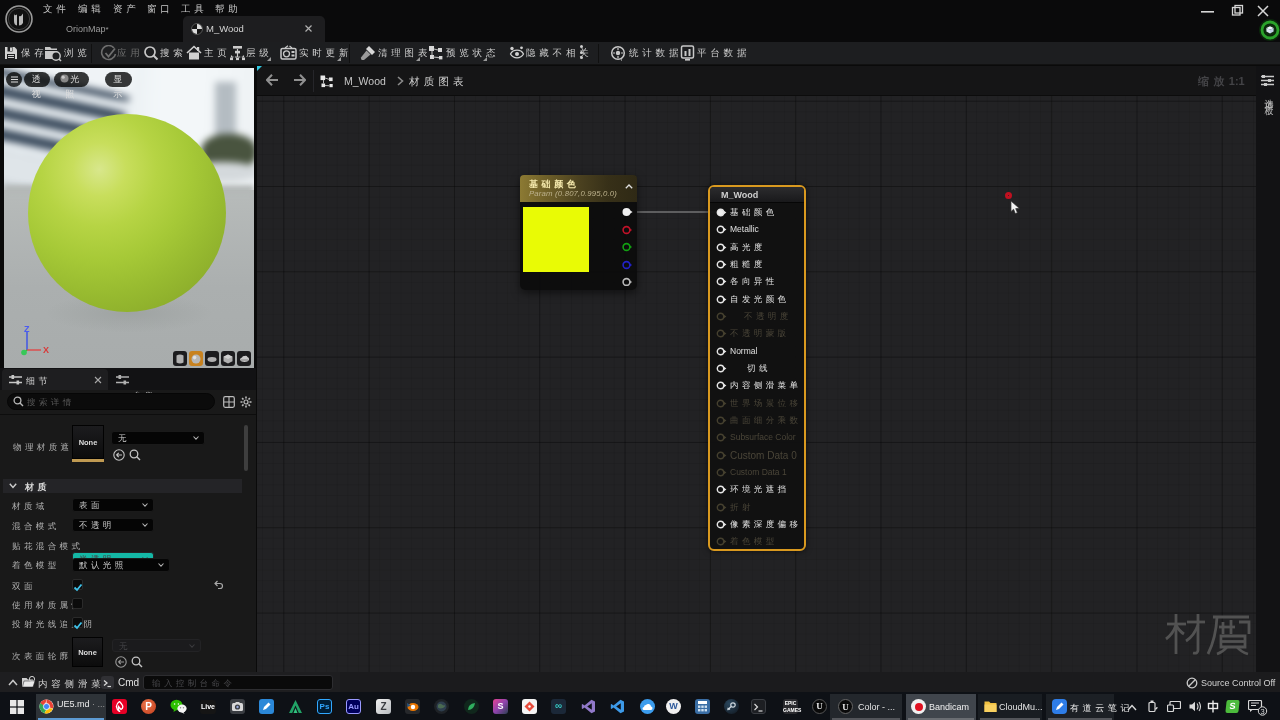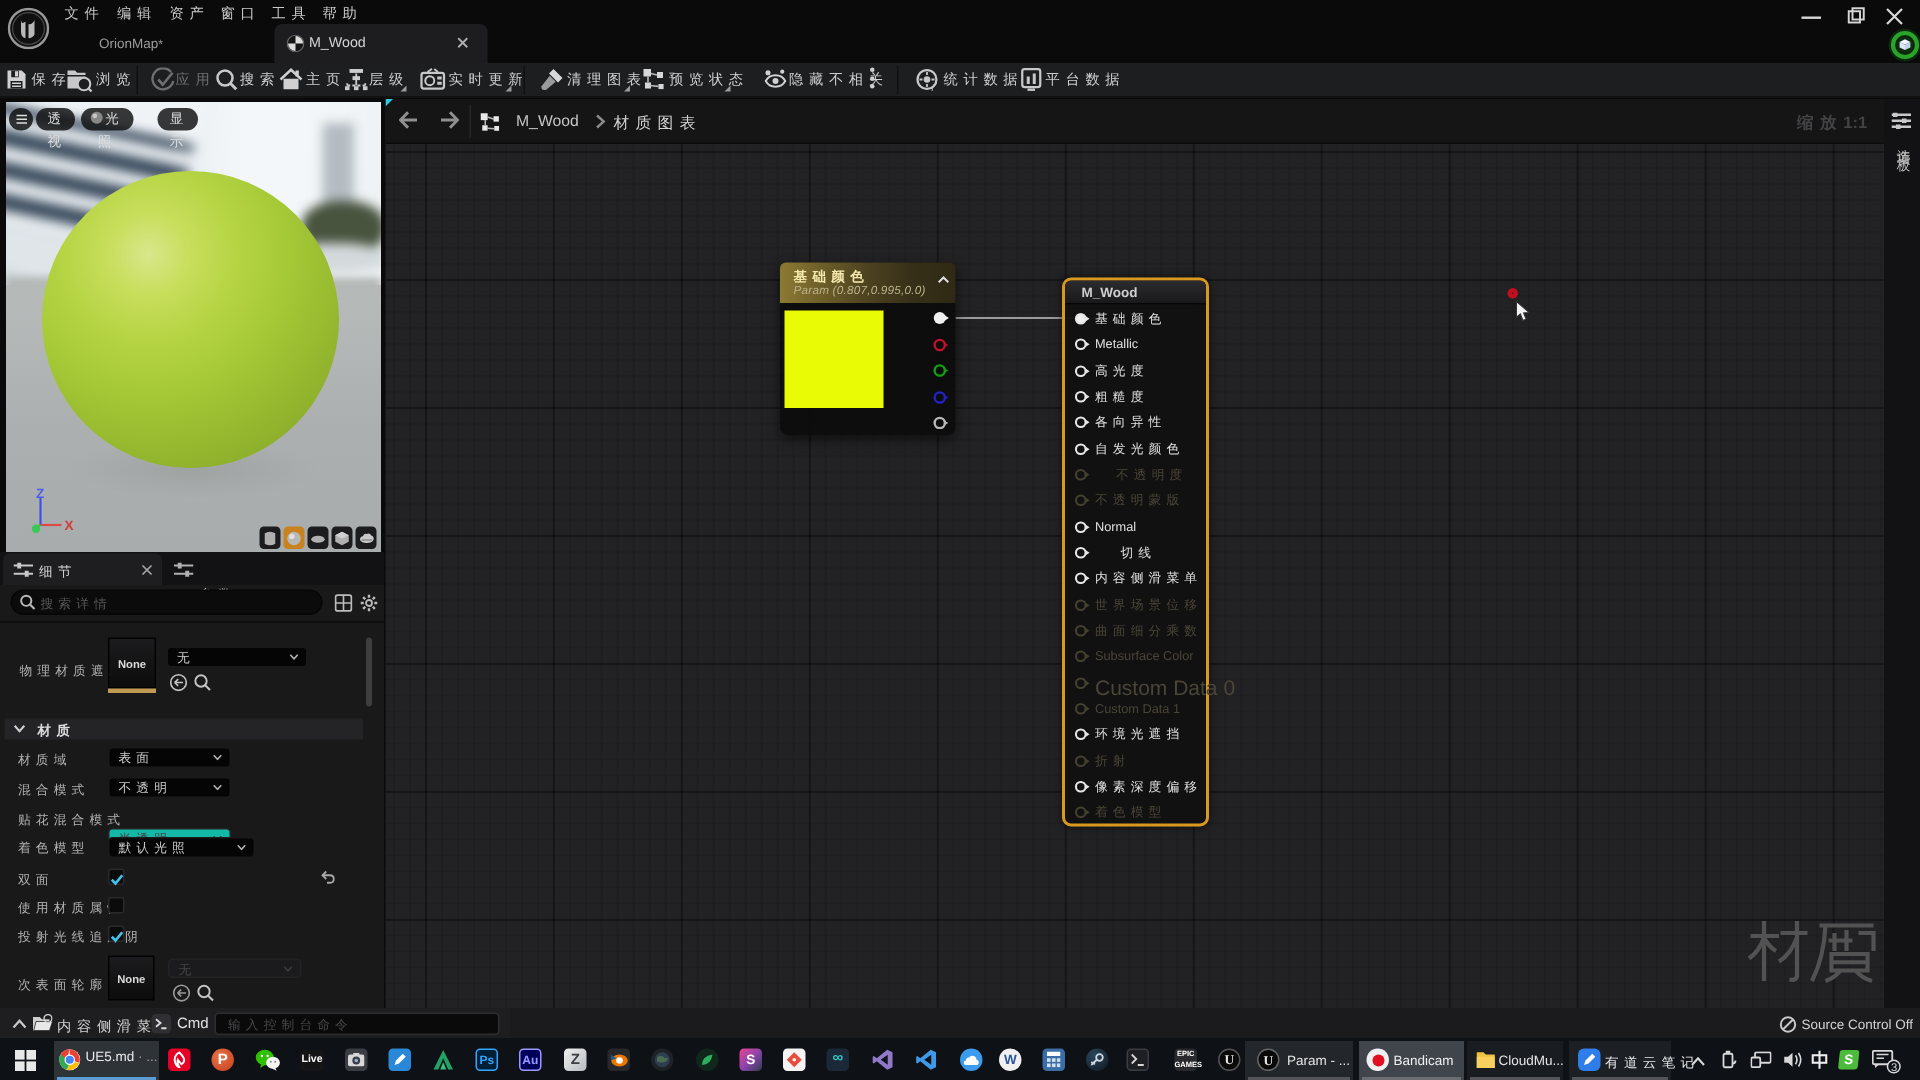--- a/index.html
+++ b/index.html
@@ -471,21 +471,21 @@
           <circle cx="4.5" cy="4.5" r="3.2" fill="none" stroke="#45402f" stroke-width="1.4"></circle>
           <path d="M7.6 2.6 L10.4 4.5 L7.6 6.4 Z" fill="#45402f"></path>
         </svg><span class="cjk" style="font-size:8.5px;color:#4a4538;margin-left:3px;vertical-align:top">曲面细分乘数</span></div>
       <div class="abs" style="left:6px;top:245.3px;height:11px;white-space:nowrap"><svg width="11" height="9" viewBox="0 0 11 9" style="vertical-align:top;margin-top:1px">
           <circle cx="4.5" cy="4.5" r="3.2" fill="none" stroke="#45402f" stroke-width="1.4"></circle>
           <path d="M7.6 2.6 L10.4 4.5 L7.6 6.4 Z" fill="#45402f"></path>
         </svg><span class="" style="font-size:8.5px;color:#4a4538;margin-left:3px;vertical-align:top">Subsurface Color</span></div>
       <div class="abs" style="left:6px;top:262.6px;height:11px;white-space:nowrap"><svg width="11" height="9" viewBox="0 0 11 9" style="vertical-align:top;margin-top:1px">
           <circle cx="4.5" cy="4.5" r="3.2" fill="none" stroke="#45402f" stroke-width="1.4"></circle>
           <path d="M7.6 2.6 L10.4 4.5 L7.6 6.4 Z" fill="#45402f"></path>
-        </svg><span class="" style="font-size:14px;color:#4a4538;margin-left:3px;vertical-align:top">Custom Data 0</span></div>
+        </svg><span class="" style="font-size:10px;color:#4a4538;margin-left:3px;vertical-align:top">Custom Data 0</span></div>
       <div class="abs" style="left:6px;top:279.9px;height:11px;white-space:nowrap"><svg width="11" height="9" viewBox="0 0 11 9" style="vertical-align:top;margin-top:1px">
           <circle cx="4.5" cy="4.5" r="3.2" fill="none" stroke="#45402f" stroke-width="1.4"></circle>
           <path d="M7.6 2.6 L10.4 4.5 L7.6 6.4 Z" fill="#45402f"></path>
         </svg><span class="" style="font-size:8.5px;color:#4a4538;margin-left:3px;vertical-align:top">Custom Data 1</span></div>
       <div class="abs" style="left:6px;top:297.3px;height:11px;white-space:nowrap"><svg width="11" height="9" viewBox="0 0 11 9" style="vertical-align:top;margin-top:1px">
           <circle cx="4.5" cy="4.5" r="3.2" fill="none" stroke="#e6e6e6" stroke-width="1.4"></circle>
           <path d="M7.6 2.6 L10.4 4.5 L7.6 6.4 Z" fill="#e6e6e6"></path>
         </svg><span class="cjk" style="font-size:8.5px;color:#e0e0e0;margin-left:3px;vertical-align:top">环境光遮挡</span></div>
       <div class="abs" style="left:6px;top:314.6px;height:11px;white-space:nowrap"><svg width="11" height="9" viewBox="0 0 11 9" style="vertical-align:top;margin-top:1px">
           <circle cx="4.5" cy="4.5" r="3.2" fill="none" stroke="#45402f" stroke-width="1.4"></circle>
@@ -680,21 +680,21 @@
     </div>
   <div class="abs ticon" style="left:812px;background:#0a0a0a;border-radius:50%;border:1px solid #555">
       <div style="color:#e8e8e8;font-size:9px;font-weight:bold;text-align:center;line-height:13px;font-family:'Liberation Serif',serif">U</div>
     </div>
 
   <div class="abs" style="left:830px;top:2px;width:72px;height:26px;background:#23272c"></div>
   <div class="abs" style="left:832px;top:25.5px;width:68px;height:2.5px;background:#53555a"></div>
   <div class="abs" style="left:838px;top:7px;width:15px;height:15px;background:#0a0a0a;border-radius:50%;border:1px solid #666">
       <div style="color:#e8e8e8;font-size:9px;font-weight:bold;text-align:center;line-height:14px;font-family:'Liberation Serif',serif">U</div>
     </div>
-  <div class="abs" style="left:858px;top:10px;font-size:9px;color:#e4e4e4">Param - ...</div>
+  <div class="abs" style="left:858px;top:10px;font-size:9px;color:#e4e4e4">Color - ...</div>
   <div class="abs" style="left:906px;top:2px;width:70px;height:26px;background:#40454c"></div>
   <div class="abs" style="left:908px;top:25.5px;width:66px;height:2.5px;background:#6a6d72"></div>
   <div class="abs" style="left:911px;top:7px;width:15px;height:15px;background:#f0f0f0;border-radius:50%"></div>
   <div class="abs" style="left:914.5px;top:10.5px;width:8px;height:8px;background:#e01020;border-radius:50%"></div>
   <div class="abs" style="left:929px;top:10px;font-size:9px;color:#f0f0f0">Bandicam</div>
   <div class="abs" style="left:978px;top:2px;width:64px;height:26px;background:#191d22"></div>
   <div class="abs" style="left:980px;top:25.5px;width:60px;height:2.5px;background:#53555a"></div>
   <svg class="abs" style="left:984px;top:8px" width="13" height="13" viewBox="0 0 13 13">
       <path d="M0.5 1.5 H5 L6.5 3 H12.5 V12 H0.5 Z" fill="#f0c040"></path>
       <path d="M0.5 4.5 H12.5 V12 H0.5 Z" fill="#f8d060"></path>

